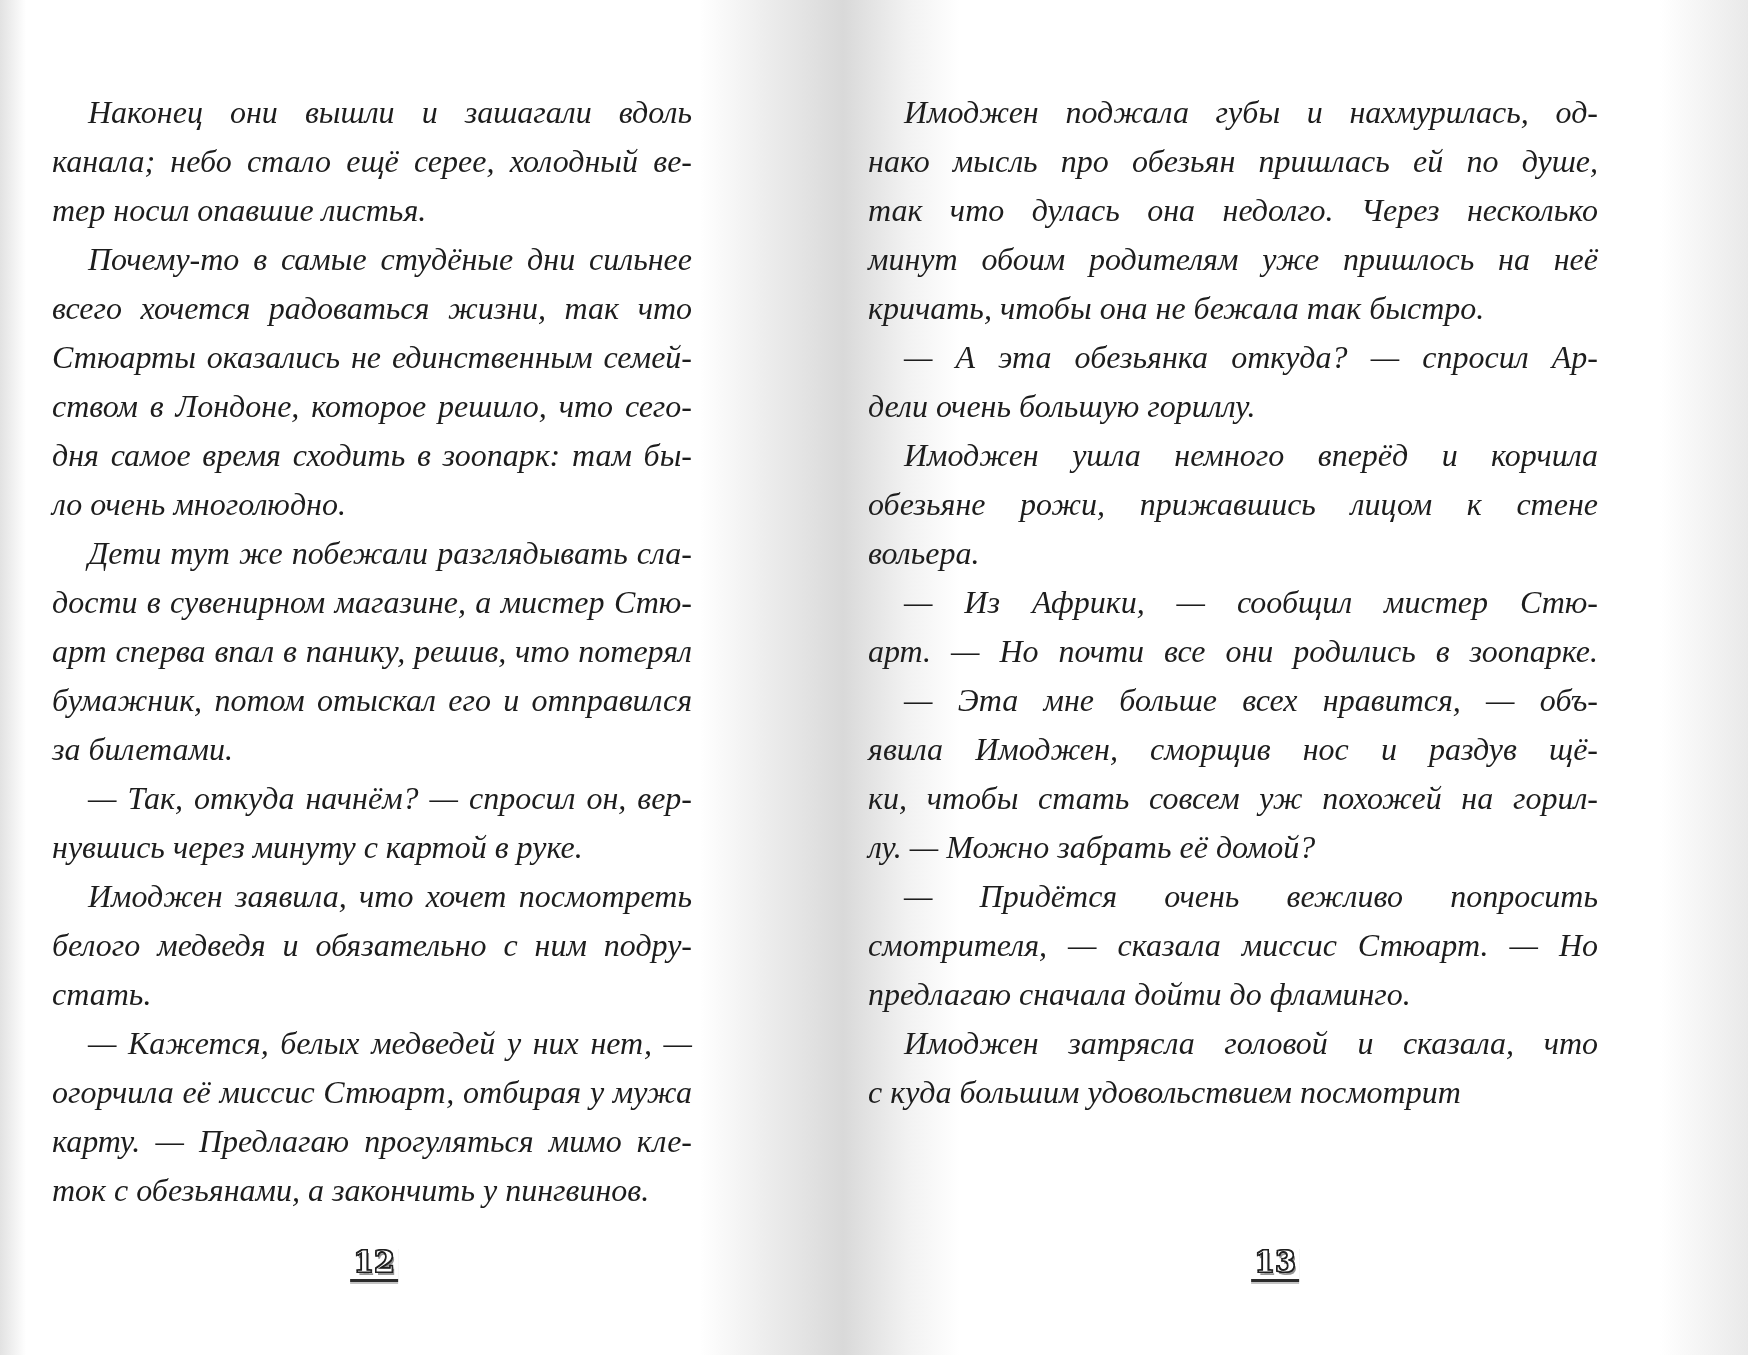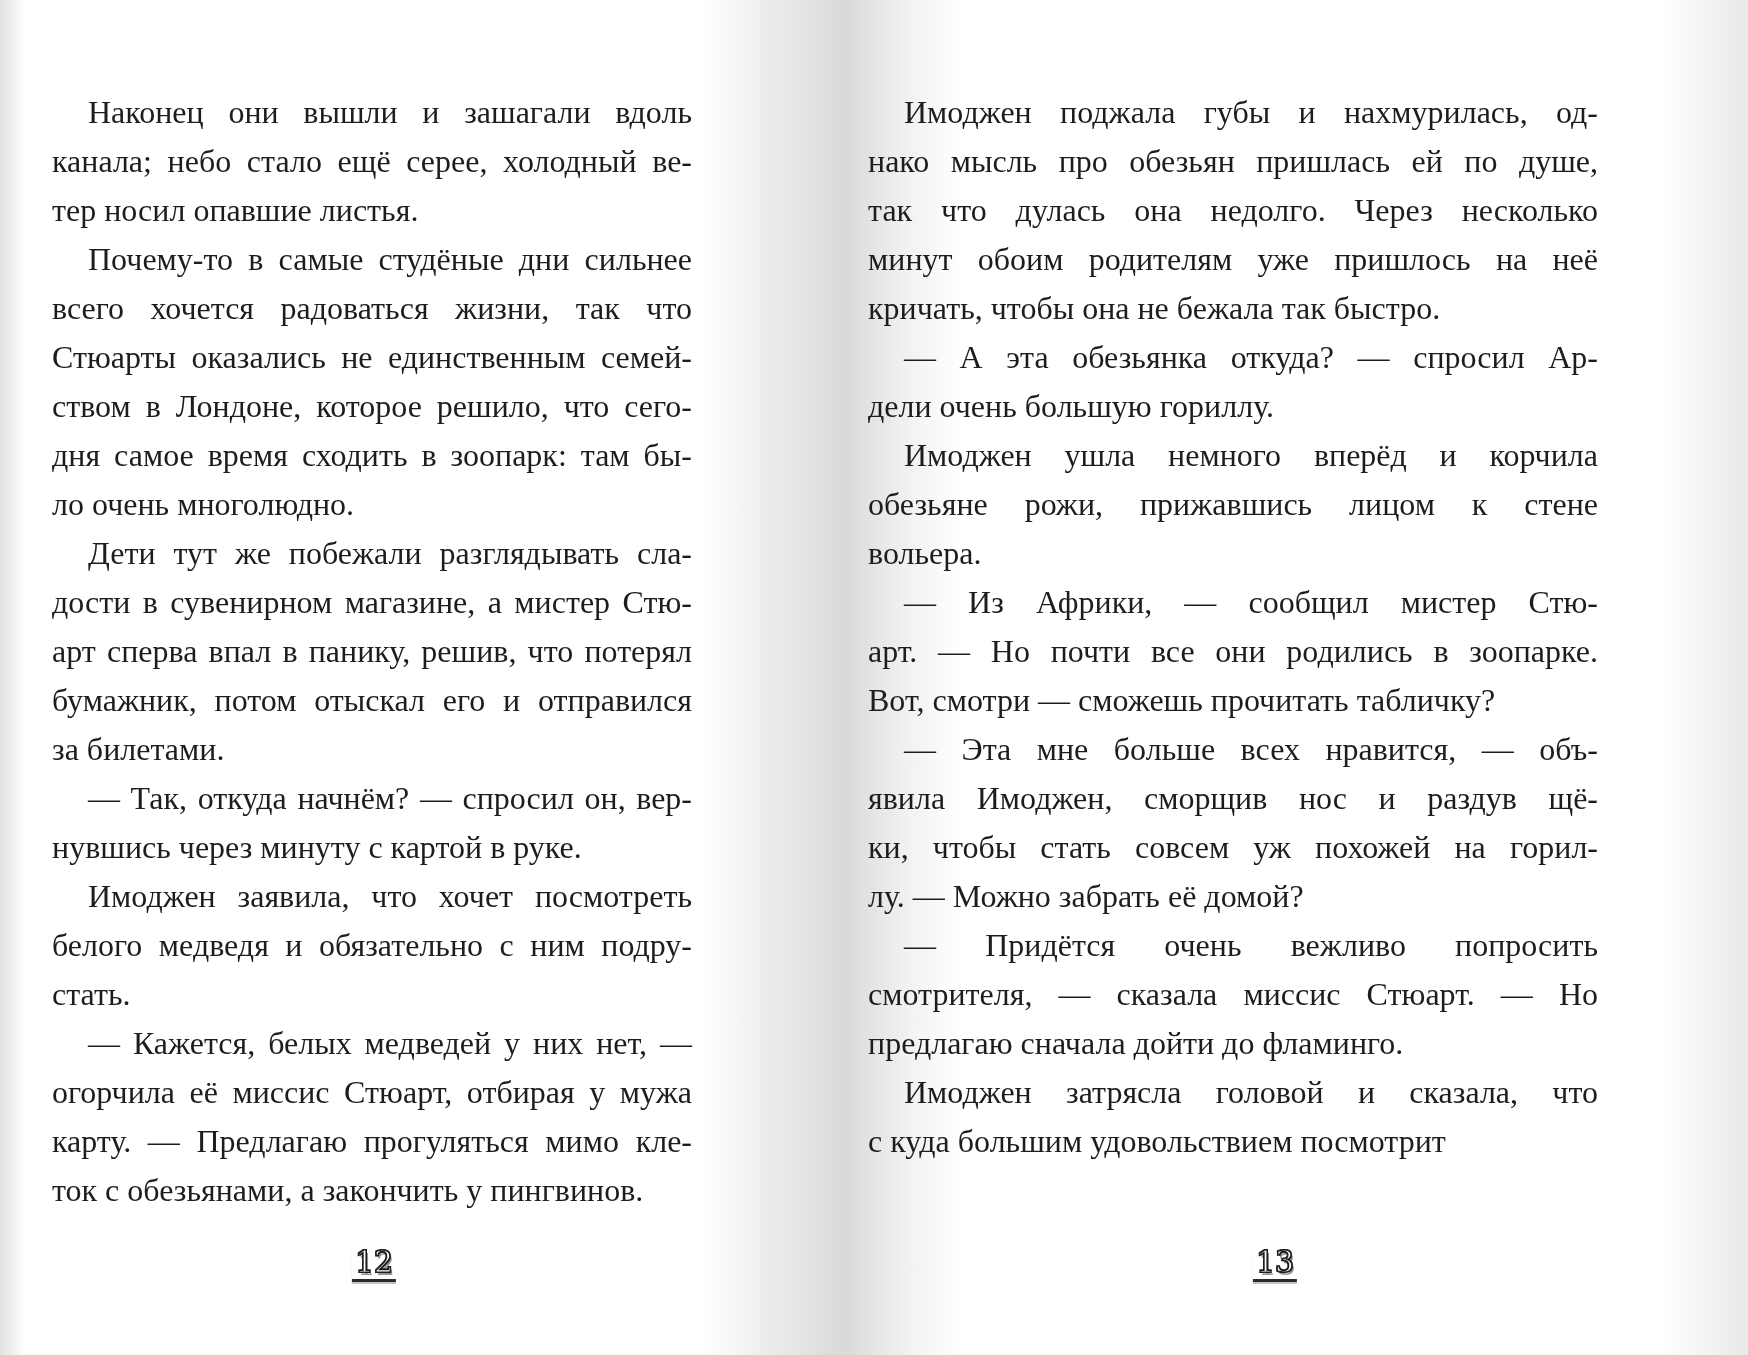--- a/index.html
+++ b/index.html
@@ -46,37 +46,38 @@
       rgba(125,125,125,0.10) 80%,
       rgba(255,255,255,0) 100%);
     pointer-events: none;
   }
   .text-block {
     position: absolute;
     top: 88px;
     font-size: 32px;
     line-height: 49px;
     letter-spacing: 0px;
+    font-style: italic;
   }
   .text-block.left  { left: 52px;  width: 640px; }
   .text-block.right { left: 868px; width: 730px; }
   .para { margin: 0; }
   .line {
     text-align: justify;
     text-align-last: justify;
     white-space: normal;
   }
   .line.pfirst { padding-left: 36px; }
   .line.plast  { text-align-last: left; }
   .pagenum {
     position: absolute;
     top: 1247px;
     transform: translateX(-50%);
     font-family: "DejaVu Serif", "Liberation Serif", serif;
-    font-weight: normal;
+    font-weight: bold;
     font-size: 30px;
     line-height: 1;
     color: #ffffff;
     -webkit-text-stroke: 1.2px #1b1b1b;
     text-shadow:
       -1px -1px 0 #222,
        1px -1px 0 #222,
       -1px  1px 0 #222,
        1px  1px 0 #222,
        2px  3px 0 rgba(60,60,60,0.55);
@@ -146,21 +147,20 @@
         <div class="line plast">дели очень большую гориллу.</div>
       </div>
       <div class="para">
         <div class="line pfirst">Имоджен ушла немного вперёд и корчила</div>
         <div class="line">обезьяне рожи, прижавшись лицом к стене</div>
         <div class="line plast">вольера.</div>
       </div>
       <div class="para">
         <div class="line pfirst">— Из Африки, — сообщил мистер Стю-</div>
         <div class="line">арт. — Но почти все они родились в зоопарке.</div>
-        <div class="line plast">Вот, смотри — сможешь прочитать табличку?</div>
       </div>
       <div class="para">
         <div class="line pfirst">— Эта мне больше всех нравится, — объ-</div>
         <div class="line">явила Имоджен, сморщив нос и раздув щё-</div>
         <div class="line">ки, чтобы стать совсем уж похожей на горил-</div>
         <div class="line plast">лу. — Можно забрать её домой?</div>
       </div>
       <div class="para">
         <div class="line pfirst">— Придётся очень вежливо попросить</div>
         <div class="line">смотрителя, — сказала миссис Стюарт. — Но</div>

